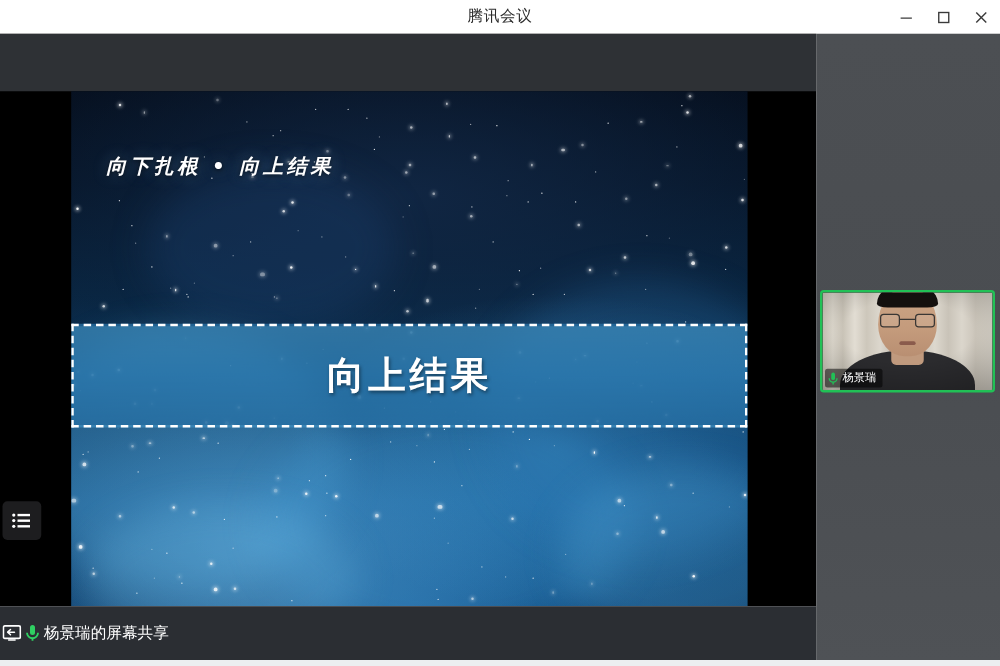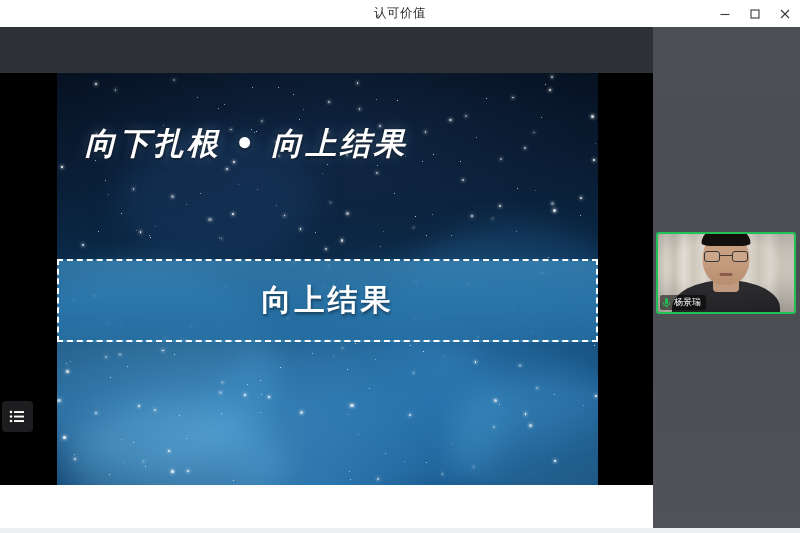--- a/index.html
+++ b/index.html
@@ -100,21 +100,21 @@
     position: absolute;
     background: #ffffff;
     border-radius: 50%;
     box-shadow: 0 0 3px 1px rgba(255,255,255,.55);
   }
 
   .slide-title {
     position: absolute;
     left: 28px; top: 50px;
     font-family: "DejaVu Serif", "Liberation Serif", serif;
-    font-size: 31px;
+    font-size: 16px;
     font-weight: bold;
     font-style: italic;
     color: #ffffff;
     letter-spacing: 3px;
     text-shadow: 0 1px 4px rgba(0,0,0,.75), 0 0 12px rgba(150,210,255,.35);
     white-space: nowrap;
   }
 
   .banner {
     position: absolute;
@@ -279,21 +279,21 @@
     background: #eceef0;
   }
   svg { display: block; }
 </style>
 </head>
 <body>
 
 <div class="app-window">
 
   <div class="titlebar">
-    <div class="titlebar-title">认可价值</div>
+    <div class="titlebar-title">腾讯会议</div>
     <div class="window-controls">
       <div class="wc-btn">
         <span>
           <svg width="12" height="12" viewBox="0 0 12 12">
               <line x1="1.5" y1="6.5" x2="10.5" y2="6.5" stroke="#3a3a3a" stroke-width="1.1"></line>
             </svg>
         </span>
       </div>
       <div class="wc-btn">
         <span>
@@ -599,15 +599,34 @@
             <rect x="3" y="1" width="3" height="6" rx="1.5" fill="#21c156"></rect>
             <path d="M1.4 5.6 a3.1 3.1 0 0 0 6.2 0" fill="none" stroke="#21c156" stroke-width="1.1"></path>
             <line x1="4.5" y1="8.7" x2="4.5" y2="10.6" stroke="#21c156" stroke-width="1.1"></line>
           </svg>
         </span>
         <span class="label">杨景瑞</span>
       </div>
     </div>
   </div>
 
+  <div class="bottom-bar">
+    <div class="share-chip">
+      <span>
+        <svg width="15" height="13" viewBox="0 0 15 13">
+          <rect x="0.7" y="0.7" width="13.6" height="10" rx="1.2" fill="none" stroke="#ffffff" stroke-width="1.4"></rect>
+          <path d="M9.6 5.7 L4.6 5.7 M6.4 3.6 L4.1 5.7 L6.4 7.8" fill="none" stroke="#ffffff" stroke-width="1.2" stroke-linecap="round" stroke-linejoin="round"></path>
+          <rect x="4.5" y="11.4" width="6" height="1.2" fill="#ffffff"></rect>
+        </svg>
+      </span>
+      <span>
+        <svg width="12" height="15" viewBox="0 0 12 15">
+          <rect x="4" y="1" width="4" height="8" rx="2" fill="#2fcf62"></rect>
+          <path d="M1.6 7.2 a4.4 4.4 0 0 0 8.8 0" fill="none" stroke="#2fcf62" stroke-width="1.5"></path>
+          <line x1="6" y1="11.2" x2="6" y2="13.6" stroke="#2fcf62" stroke-width="1.5"></line>
+        </svg>
+      </span>
+      <span class="label">杨景瑞的屏幕共享</span>
+    </div>
+  </div>
 
   <div class="bottom-strip"></div>
 </div>
 
 </body></html>

